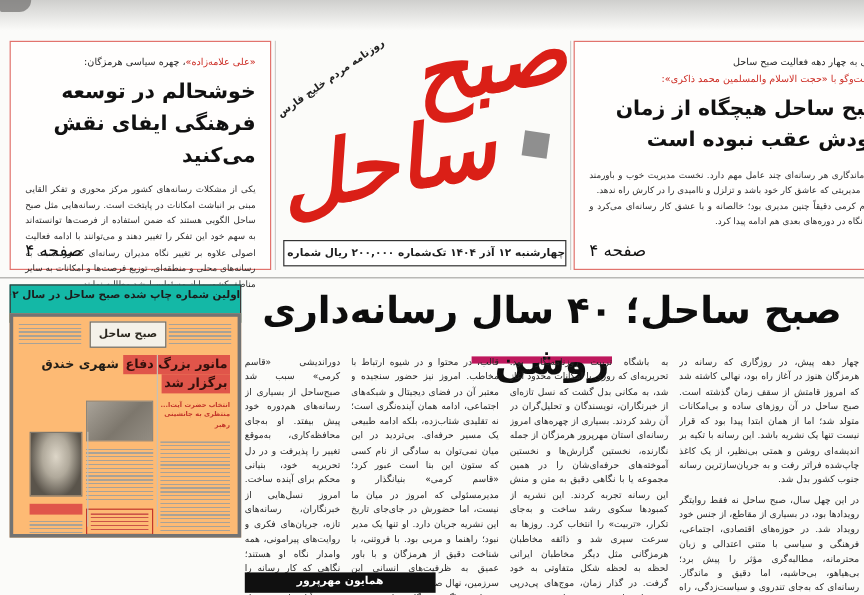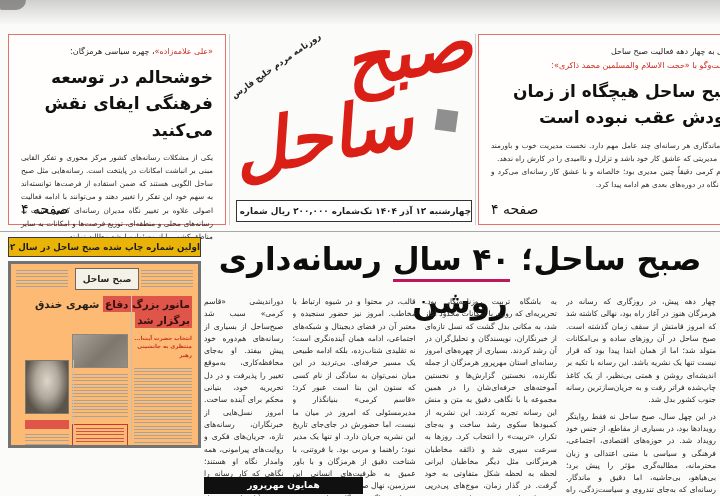--- a/index.html
+++ b/index.html
@@ -34,33 +34,33 @@
   .tagline{position:absolute;left:6px;top:64px;width:96px;font-size:8.5px;font-weight:bold;color:#222;
     transform:rotate(-35deg);transform-origin:left top;white-space:nowrap;}
   .dateline{position:absolute;left:236px;top:200px;width:236px;height:22px;border:1px solid #333;background:#fff;
     font-size:8.8px;font-weight:bold;text-align:center;line-height:20px;white-space:nowrap;overflow:hidden;}
 
   .hrule{position:absolute;left:0;top:231px;width:720px;height:1px;background:#a8a8a6;}
 
   
   .main-hl{position:absolute;left:204px;top:238px;width:512px;text-align:center;
     font-size:31px;font-weight:bold;color:#0d0d0d;line-height:1.4;}
-  .main-hl .u{border-bottom:3px solid #be185d;padding-bottom:2px;}
+  .main-hl .u{border-bottom:6px solid #be185d;padding-bottom:20px;}
   .cols{position:absolute;left:204px;top:296px;width:512px;height:200px;display:flex;flex-direction:row;gap:9px;overflow:hidden;}
   .col{font-size:7.6px;line-height:1.62;text-align:justify;color:#262626;overflow:hidden;}
   .col p{margin:0 0 4px 0;}
   .col-a{width:151px;}
   .col-b{width:133px;}
   .col-c{width:124px;}
   .col-d{width:80px;}
   .signature{position:absolute;left:204px;top:477px;width:159px;height:17px;background:#101010;color:#fff;
     font-size:9px;font-weight:bold;text-align:center;line-height:17px;}
 
   
-  .figcap{position:absolute;left:8px;top:237px;width:193px;height:20px;border:1px solid #3a3a3a;background:#eab308;
+  .figcap{position:absolute;left:8px;top:237px;width:193px;height:32px;border:1px solid #3a3a3a;background:#14b8a6;
     font-size:8.7px;font-weight:bold;text-align:center;line-height:18px;white-space:nowrap;overflow:hidden;}
   .scan{position:absolute;left:8px;top:261px;width:193px;height:187px;border:3px solid #737373;background:#fdba74;overflow:hidden;direction:rtl;}
   .tls{background:repeating-linear-gradient(to bottom,#a8a298 0,#a8a298 1px,transparent 1px,transparent 3.2px);}
   .tls-red{background:repeating-linear-gradient(to bottom,#cc5348 0,#cc5348 1px,transparent 1px,transparent 3.2px);}
   .scan-logo{position:absolute;left:64px;top:4px;width:64px;height:22px;background:#f4f1e9;border:1px solid #6f685c;
     font-size:9px;font-weight:bold;text-align:center;line-height:20px;color:#2c2820;}
   .scan-side{position:absolute;top:6px;width:52px;height:18px;}
   .scan-hl{position:absolute;right:6px;left:6px;top:32px;text-align:right;font-size:10.5px;font-weight:bold;line-height:1.55;color:#211d17;}
   .shl{background:#e0554a;color:#33100b;padding:2px 2px;}
   .scan-rednote{position:absolute;right:6px;top:70px;width:66px;font-size:5.5px;line-height:1.5;color:#c4372b;text-align:right;font-weight:bold;}

